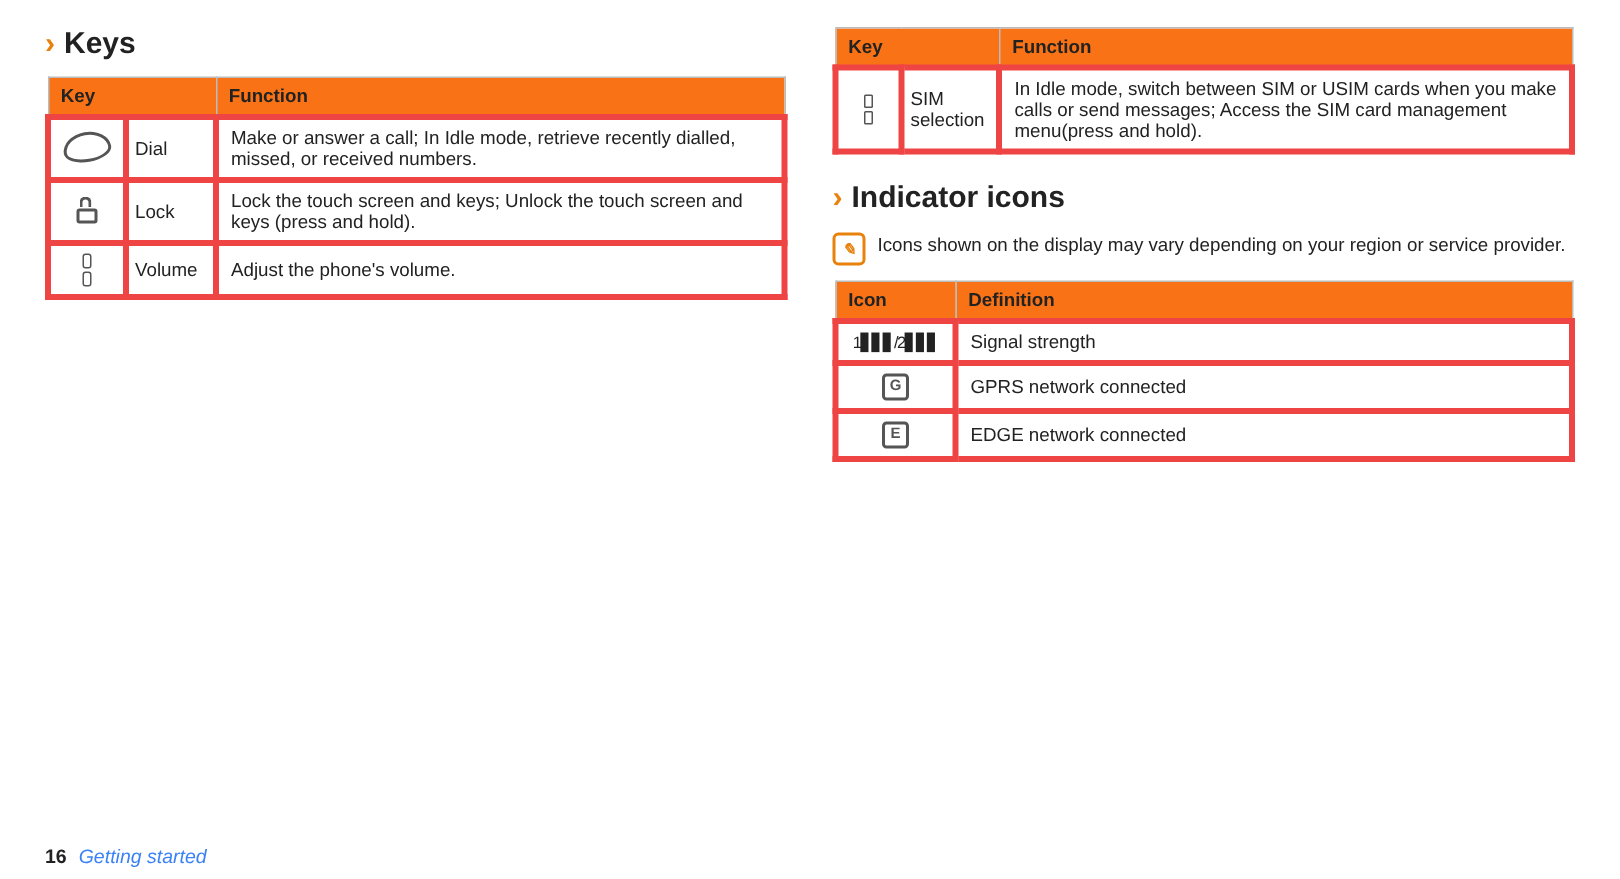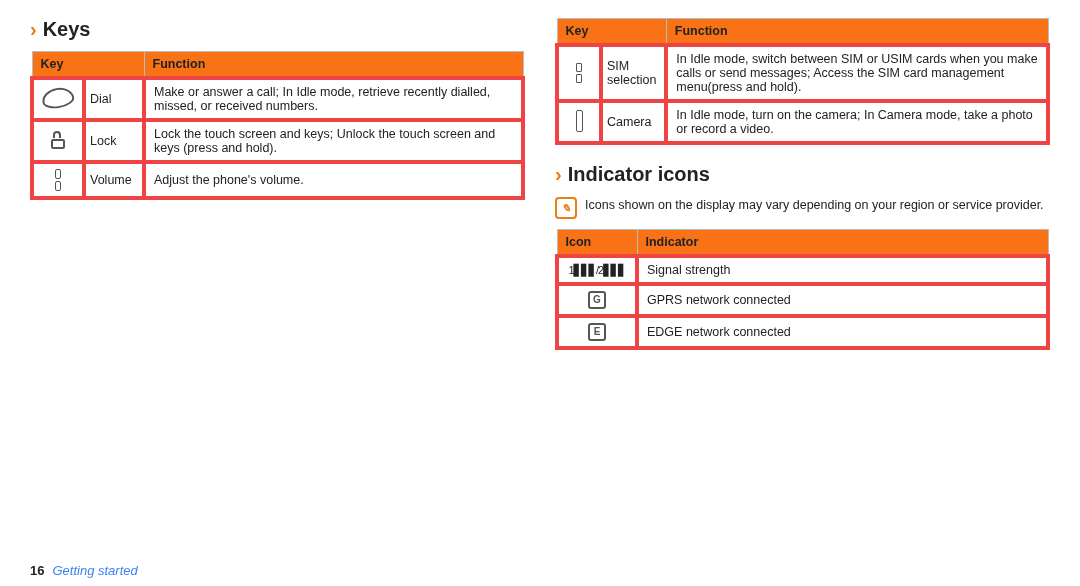--- a/index.html
+++ b/index.html
@@ -312,44 +312,37 @@
           <td class="key-icon-cell">
             <div class="icon-sim">
               <span></span>
               <span></span>
             </div>
           </td>
           <td class="key-name-cell">SIM selection</td>
           <td>In Idle mode, switch between SIM or USIM cards when you make calls or send messages; Access the SIM card management menu(press and hold).</td>
         </tr>
 
-        <tr>
-          <td class="key-icon-cell">
-            <div class="icon-camera"></div>
-          </td>
-          <td class="key-name-cell">Camera</td>
-          <td>In Idle mode, turn on the camera; In Camera mode, take a photo or record a video.</td>
-        </tr>
       </tbody>
     </table>
 
     <div class="indicator-section">
       <div class="section-title">
         <span class="chevron">›</span>
         <span>Indicator icons</span>
       </div>
       <div class="note-box">
         <div class="note-icon">✎</div>
         <div class="note-text">Icons shown on the display may vary depending on your region or service provider.</div>
       </div>
       <table>
         <thead>
           <tr>
             <th>Icon</th>
-            <th>Indicator</th>
+            <th>Definition</th>
           </tr>
         </thead>
         <tbody>
 
           <tr>
             <td class="icon-def-cell">
               <span class="signal-icon">1▋▋▋/2▋▋▋</span>
             </td>
             <td>Signal strength</td>
           </tr>

